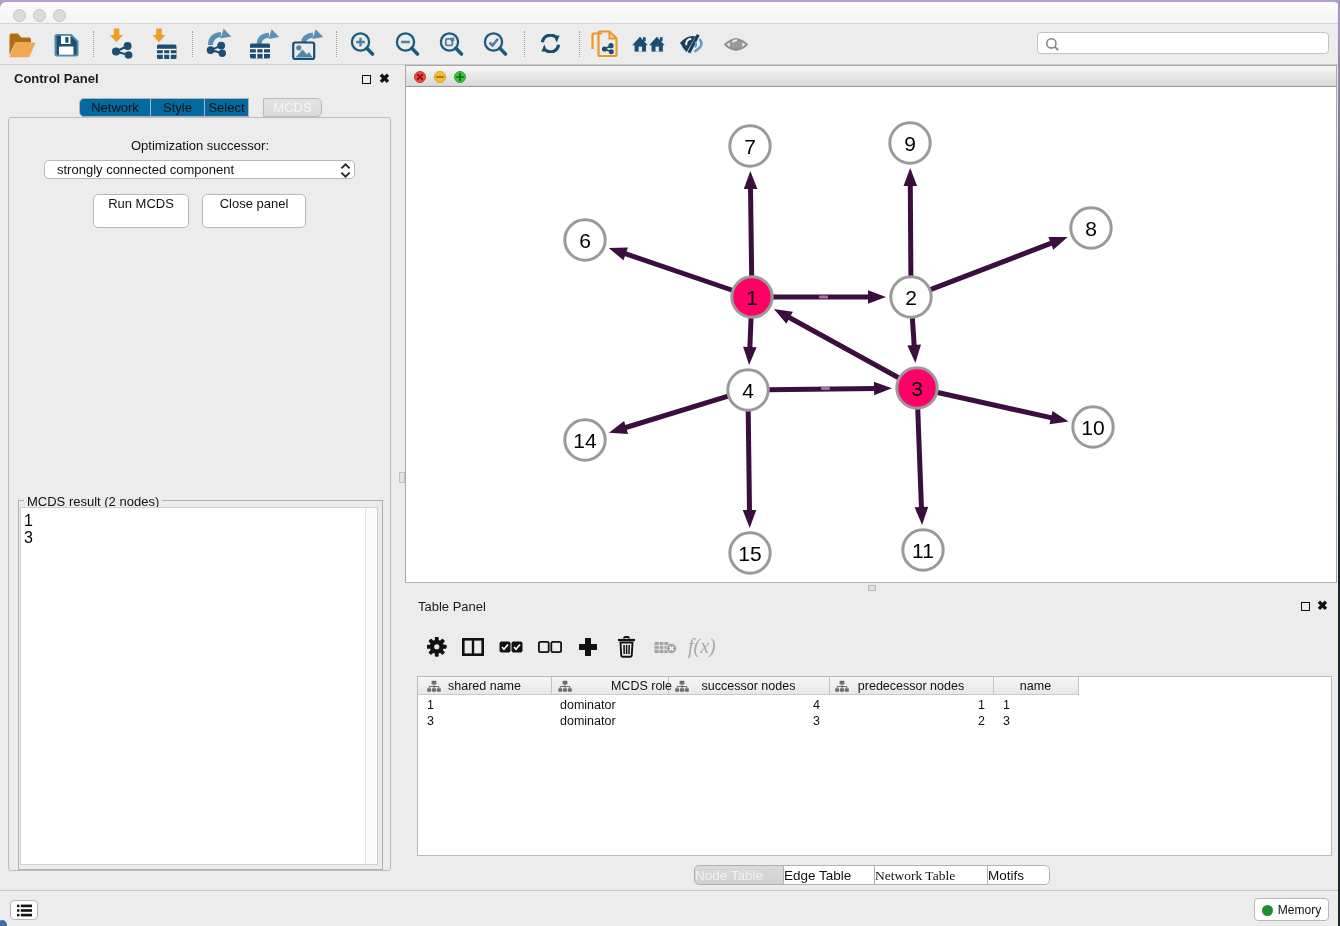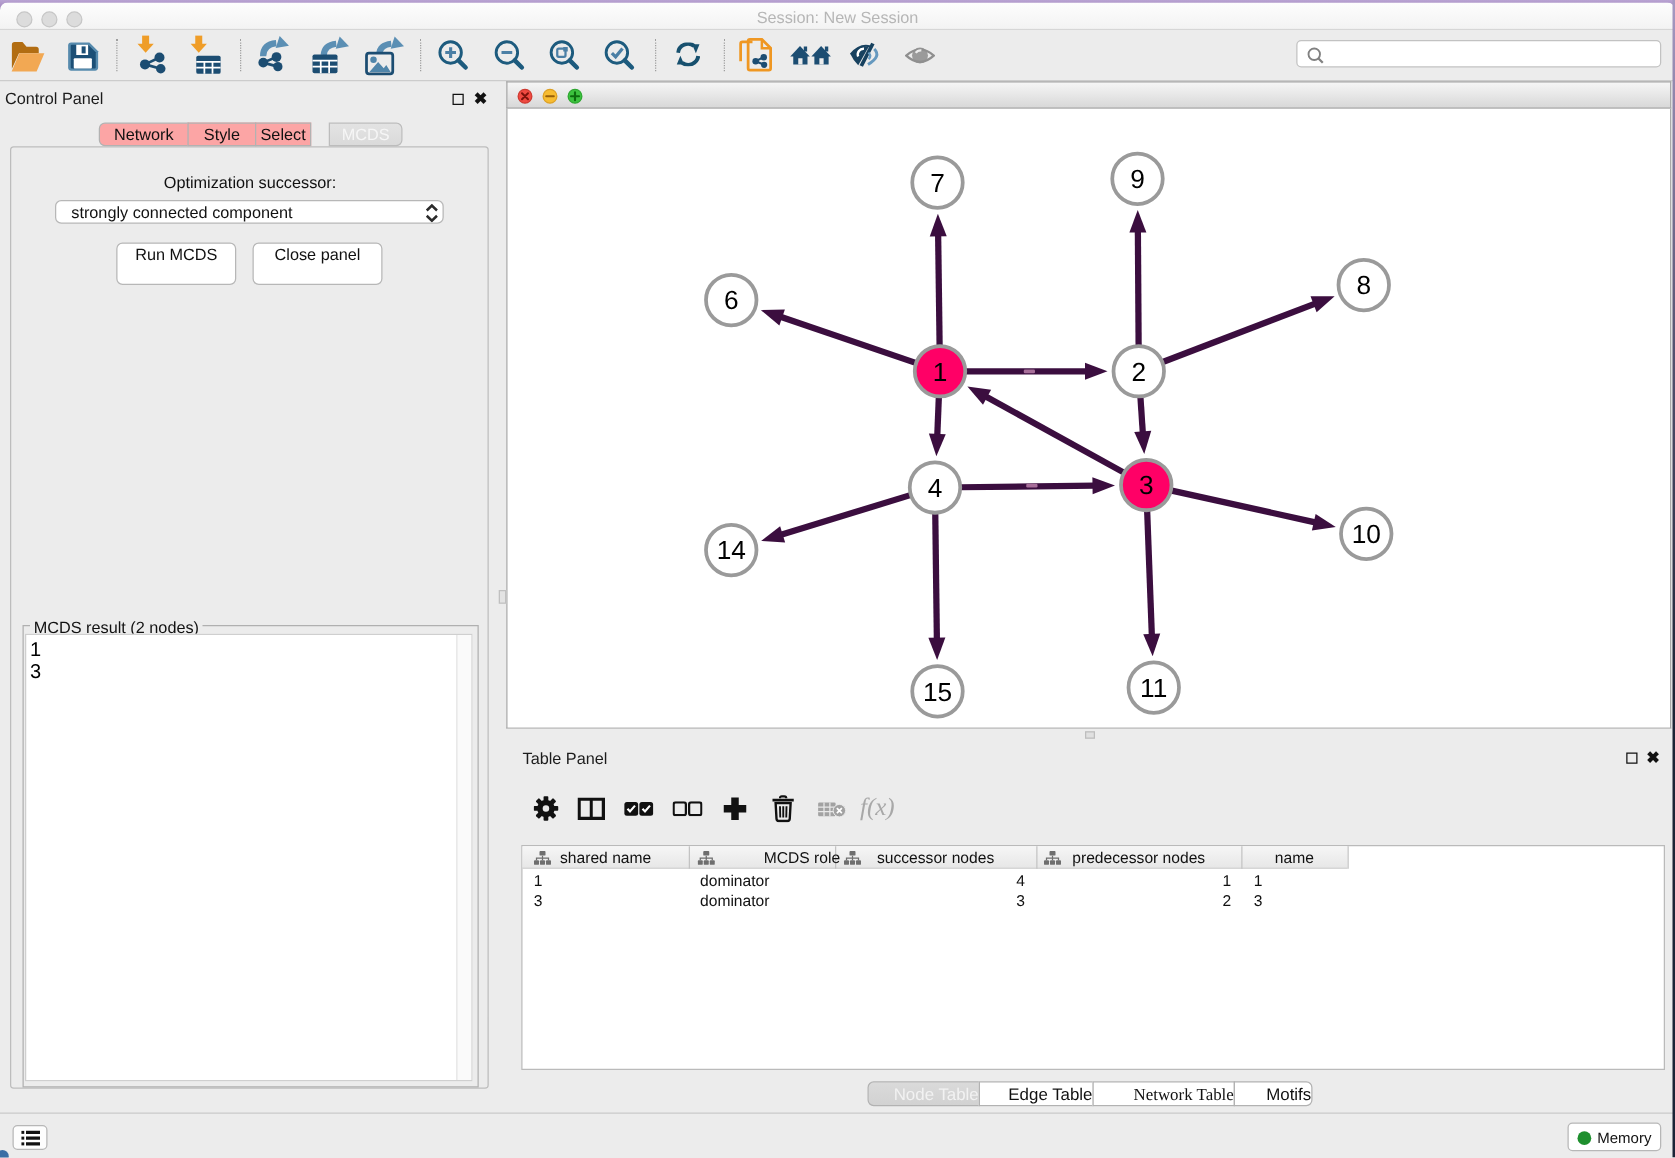--- a/index.html
+++ b/index.html
@@ -10,24 +10,24 @@
 #topstrip { left:0; top:0; width:1340px; height:9px; background:linear-gradient(#b9a3d3,#9b7fb7); }
 #titlebar { left:0; top:2px; width:1340px; height:22px; background:linear-gradient(#fdfdfd,#f3f3f3); border-radius:6px 6px 0 0; border-bottom:1px solid #d6d6d6; }
 .tl { position:absolute; top:7px; width:13px; height:13px; border-radius:50%; background:#dcdcdc; border:1px solid #c6c6c6; }
 #wtitle { position:absolute; top:4px; left:0; width:100%; text-align:center; font-size:13px; color:#b6b6b6; }
 
 #toolbar { left:0; top:24px; width:1340px; height:41px; background:#ececec; border-bottom:1px solid #cccccc; }
 .tbi { position:absolute; top:6px; }
 .tsep { position:absolute; top:7px; height:26px; width:0; border-left:1px dotted #9f9f9f; }
 #search { position:absolute; left:1037px; top:8px; width:292px; height:22px; background:#fff; border:1px solid #c2c2c2; border-radius:4px; }
 
-#cp-title { left:4px; top:71px; font-size:13px; color:#1c1c1c; }
+#cp-title { left:14px; top:71px; font-size:13px; color:#1c1c1c;font-weight:bold; }
 .panhdr-sq { position:absolute; width:9px; height:9px; border:1.6px solid #111; }
 .panhdr-x { position:absolute; font-size:13px; font-weight:bold; color:#111; }
-.tab { position:absolute; top:98px; height:19px; background:#fca5a5; border:1px solid #b2b2b2; font-size:13px; text-align:center; color:#111; line-height:17px; }
+.tab { position:absolute; top:98px; height:19px; background:#0369a1; border:1px solid #b2b2b2; font-size:13px; text-align:center; color:#111; line-height:17px; }
 #cp-box { left:8px; top:117px; width:383px; height:754px; border:1px solid #bdbdbd; border-radius:3px; background:#ececec; }
 #opt-label { left:0px; top:138px; width:400px; text-align:center; font-size:13px; color:#111; }
 #dd { left:44px; top:160px; width:311px; height:19px; background:#fff; border:1px solid #b7b7b7; border-radius:5px; font-size:13px; color:#111; line-height:17px; padding-left:12px; }
 .btn { position:absolute; height:34px; background:#fff; border:1px solid #b7b7b7; border-radius:5px; font-size:13px; color:#111; text-align:center; line-height:17px; }
 #fieldset { left:18px; top:500px; width:365px; height:370px; border:1px solid #b0b0b0; }
 #fieldset-legend { left:24px; top:494px; font-size:13px; color:#111; background:#ececec; padding:0 3px; }
 #mcds-text { left:20px; top:507px; width:358px; height:358px; background:#fff; border:1px solid #cfcfcf; font-size:16px; color:#000; padding:5px 0 0 3px; line-height:16.5px; }
 #mcds-sb { left:365px; top:508px; width:12px; height:356px; background:#fafafa; border-left:1px solid #e3e3e3; }
 
 #netwin-tb { left:405px; top:65px; width:932px; height:22px; background:linear-gradient(#f6f6f6,#d8d8d8); border:1px solid #a8a8a8; border-bottom:1px solid #989898; }
@@ -36,34 +36,33 @@
 #canvas { left:405px; top:87px; width:932px; height:496px; background:#fff; border-left:1px solid #a8a8a8; border-right:1px solid #a8a8a8; border-bottom:1px solid #b5b5b5; }
 
 #tp-title { left:418px; top:599px; font-size:13px; color:#1c1c1c; }
 #tp-toolbar { left:0px; top:633px; width:1340px; height:45px; }
 #tbl { left:417px; top:676px; width:915px; height:180px; background:#fff; border:1px solid #bababa; }
 #tbl-hdr { position:absolute; left:0; top:0; width:660px; height:18px; background:linear-gradient(#f6f6f6,#e7e7e7); border-bottom:1px solid #c9c9c9; }
 .colsep { position:absolute; top:0; height:18px; width:0; border-left:1px solid #c3c3c3; }
 .hlbl { position:absolute; top:2px; font-size:12.5px; color:#111; text-align:center; }
 .hicon { position:absolute; top:3px; }
 .cell { position:absolute; font-size:12.5px; color:#111; }
-.btab { position:absolute; top:865px; height:20px; background:#fff; border:1px solid #b2b2b2; font-size:13.5px; color:#111; text-align:right; line-height:19px; }
+.btab { position:absolute; top:865px; height:20px; background:#fff; border:1px solid #b2b2b2; font-size:13.5px; color:#111; text-align:left; line-height:19px; }
 
 #statusbar { left:0; top:890px; width:1340px; height:36px; background:#ececec; border-top:1px solid #c9c9c9; }
 #memb { position:absolute; right:11px; top:7px; width:75px; height:23px; background:#fff; border:1px solid #b7b7b7; border-radius:4px; font-size:12px; color:#111; text-align:center; line-height:23px; }
 #listb { position:absolute; left:10px; top:9px; width:28px; height:20px; background:#fdfdfd; border:1px solid #b7b7b7; border-radius:4px; }
 </style>
 </head>
 <body>
 <div class="abs" id="topstrip"></div>
 <div class="abs" id="titlebar">
   <div class="tl" style="left:13px;"></div>
   <div class="tl" style="left:33px;"></div>
   <div class="tl" style="left:53px;"></div>
-  <div id="wtitle">Session: New Session</div>
 </div>
 <div class="abs" id="toolbar">
   <svg class="tbi" style="left:8px; top:8px;" width="29" height="30" viewBox="0 0 29 30">
     <path d="M1.5 23 V3.8 Q1.5 1.6 3.7 1.6 H10 L13.2 5.4 H20.8 Q23 5.4 23 7.6 V10.6 H7.2 Z" fill="#b26d12"></path>
     <path d="M1.3 25.2 L7.5 10.6 H27.5 L21.3 25.2 Z" fill="#f2a853"></path>
   </svg>
   <svg class="tbi" style="left:53px; top:8px;" width="27" height="26" viewBox="0 0 27 26">
     <path d="M1.5 4.5 Q1.5 2 4 2 H18.5 L25.5 9 V22 Q25.5 24.5 23 24.5 H4 Q1.5 24.5 1.5 22 Z" fill="#568aad"></path>
     <path d="M3.6 4.6 Q3.6 3.8 4.4 3.8 H17.6 L23.6 9.8 V22 Q23.6 22.8 22.8 22.8 H4.4 Q3.6 22.8 3.6 22 Z" fill="#1c4f76"></path>
     <rect x="8" y="3.8" width="9.5" height="8.2" fill="#fff"></rect>

